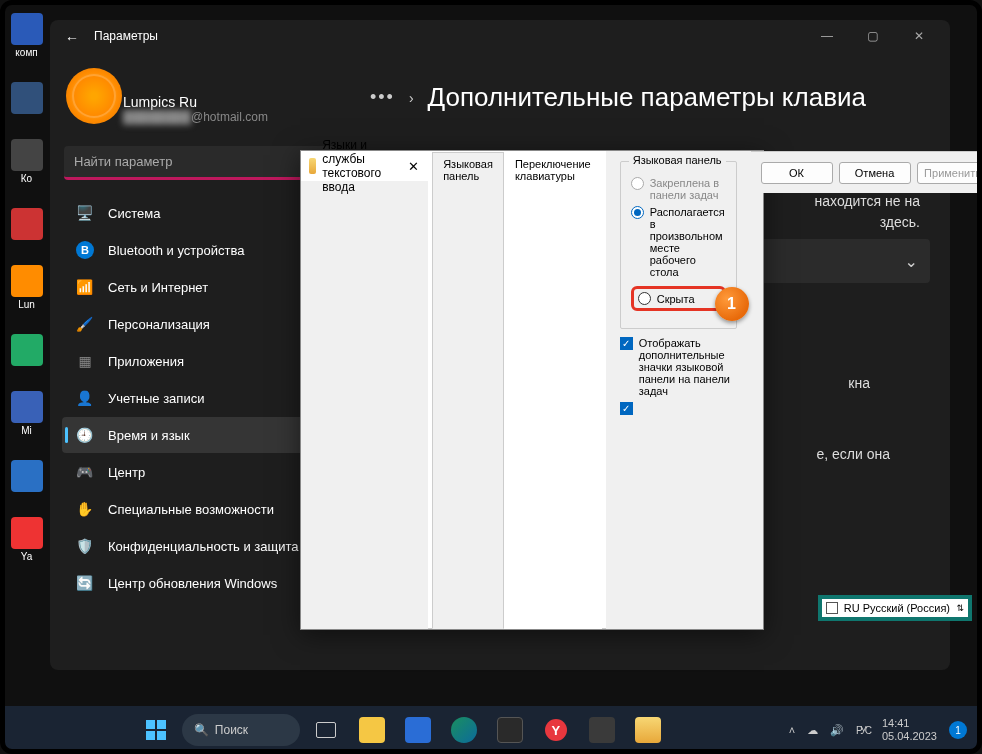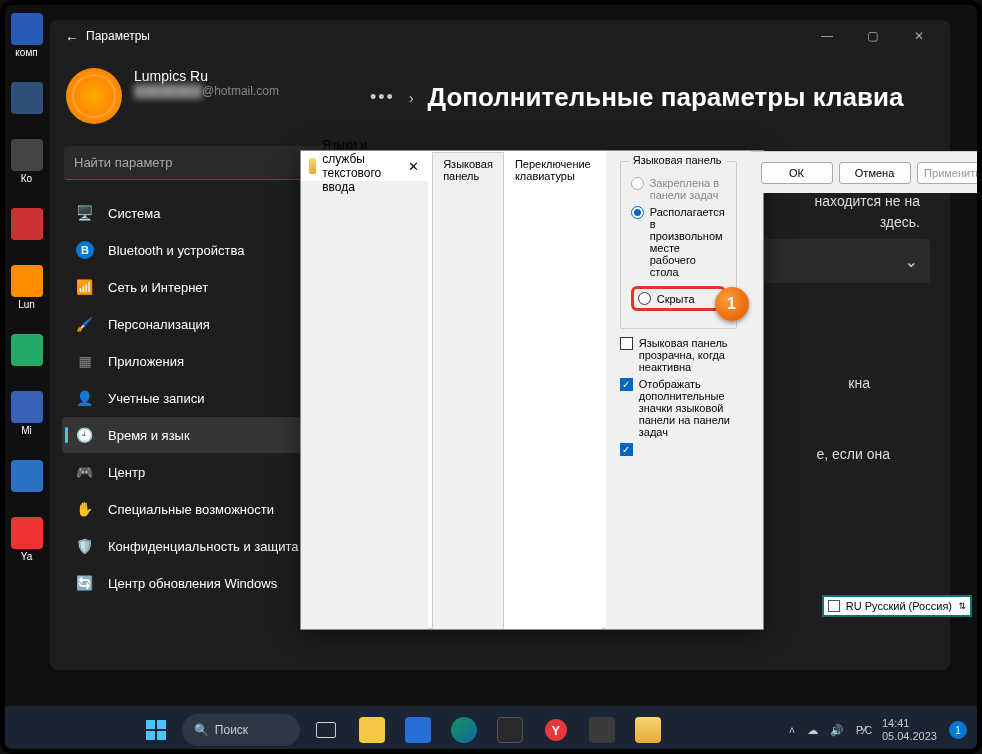--- a/index.html
+++ b/index.html
@@ -3,41 +3,41 @@
 <meta charset="utf-8">
 <style>
 *{box-sizing:border-box;margin:0;padding:0;font-family:"Segoe UI",Arial,sans-serif}
 body{width:982px;height:754px;background:#101010;position:relative;overflow:hidden}
 .desktop-icons{position:absolute;left:0;top:0;width:55px;height:100%}
 .dicon{width:45px;height:55px;display:flex;flex-direction:column;align-items:center;justify-content:center;color:#fff;font-size:10px;margin:8px 4px}
 .dicon .box{width:32px;height:32px;background:#2a5ab8;border-radius:4px;margin-bottom:2px}
 .settings-window{position:absolute;left:50px;top:20px;width:900px;height:650px;background:#1e1e1e;border-radius:8px;overflow:hidden;display:flex;flex-direction:column}
 .titlebar{height:32px;display:flex;align-items:center;padding:0 8px;color:#fff}
 .titlebar .back{width:28px;height:28px;display:flex;align-items:center;justify-content:center;font-size:14px}
-.titlebar .title{font-size:12px;}
+.titlebar .title{font-size:12px;margin-left:8px}
 .winbtns{margin-left:auto;display:flex}
 .winbtn{width:46px;height:32px;display:flex;align-items:center;justify-content:center;color:#aaa;font-size:12px}
 .body{flex:1;display:flex}
 .sidebar{width:300px;padding:10px 6px;display:flex;flex-direction:column;gap:2px}
-.profile{display:flex;align-items:flex-start;gap:12px;padding:6px 10px 16px}
+.profile{display:flex;align-items:flex-end;gap:1px;padding:6px 10px 16px}
 .avatar{width:56px;height:56px;border-radius:50%;background:radial-gradient(circle,#ffb347 30%,#ff8c00 60%,#e67300 100%);position:relative}
 .avatar::after{content:"";position:absolute;inset:6px;border-radius:50%;background:radial-gradient(ellipse at center,#ffa500 10%,#ff8c00 60%);box-shadow:inset 0 0 0 2px #fff3}
 .profile-text .name{color:#fff;font-size:14px;font-weight:500}
 .profile-text .email{color:#888;font-size:12px}
-.search{margin:4px 8px 12px;height:34px;background:#2a2a2a;border-radius:4px;display:flex;align-items:center;padding:0 10px;color:#aaa;font-size:13px;border-bottom:1px solid #be185d}
+.search{margin:4px 8px 12px;height:34px;background:#2a2a2a;border-radius:4px;display:flex;align-items:center;padding:0 10px;color:#aaa;font-size:13px;border-bottom:3px solid #be185d}
 .search .sicon{margin-left:auto}
 .navitem{display:flex;align-items:center;gap:14px;padding:9px 14px;color:#fff;font-size:13px;border-radius:4px;margin:1px 6px}
 .navitem.active{background:#353535}
 .navitem.active::before{content:"";width:3px;height:16px;background:#4cc2ff;border-radius:2px;margin-left:-11px;margin-right:-6px}
 .nicon{width:18px;height:18px;display:flex;align-items:center;justify-content:center;font-size:14px}
 .main{flex:1;padding:10px 20px;color:#fff;position:relative}
 .main-header{display:flex;align-items:center;gap:14px;margin:20px 0 18px}
 .dots{font-size:18px;letter-spacing:2px;color:#ccc}
 .chev{font-size:14px;color:#ccc}
-.main-title{font-size:26px;font-weight:700}
+.main-title{font-size:26px;font-weight:400}
 .info-text{font-size:14px;color:#ddd;line-height:1.5}
 .card{background:#2b2b2b;border-radius:4px;padding:12px;margin:10px 0;display:flex;align-items:center}
 .card .cchev{margin-left:auto;color:#ccc}
 .help{display:flex;align-items:center;gap:8px;color:#4cc2ff;font-size:13px;margin-top:12px;margin-left:70px}
 .dialog{position:absolute;left:300px;top:150px;width:464px;height:480px;background:#f0f0f0;border:1px solid #888;box-shadow:0 5px 25px rgba(0,0,0,0.5);display:flex;flex-direction:row;font-size:12px;color:#000}
 .dlg-title{height:30px;display:flex;align-items:center;padding:0 8px;background:#fff}
 .dlg-title .dicon2{width:16px;height:16px;background:linear-gradient(#f7d774,#e8a83a);border-radius:2px;margin-right:6px}
 .dlg-close{margin-left:auto;width:30px;text-align:center;font-size:13px}
 .tabs{display:flex;background:#fff;border-bottom:1px solid #ccc;padding:0 4px}
 .tab{padding:5px 10px;font-size:11px;border:1px solid transparent;position:relative;top:1px;background:#f0f0f0}
@@ -51,21 +51,21 @@
 .radio.checked{border-color:#0067c0}
 .radio.checked::after{content:"";width:7px;height:7px;background:#0067c0;border-radius:50%}
 .radio.disabled{border-color:#aaa}
 .highlight{border:3px solid #e53424;border-radius:6px;padding:3px 28px 3px 4px;display:inline-flex;align-items:center;gap:6px;position:relative}
 .marker{position:absolute;right:-26px;top:-2px;width:34px;height:34px;border-radius:50%;background:radial-gradient(circle at 35% 35%,#ff9a3a,#e86a0a 70%);display:flex;align-items:center;justify-content:center;color:#fff;font-weight:bold;font-size:16px;box-shadow:0 2px 4px rgba(0,0,0,0.4)}
 .check{width:13px;height:13px;border:1px solid #333;background:#fff;flex-shrink:0;display:flex;align-items:center;justify-content:center;font-size:10px;color:#fff}
 .check.checked{background:#0067c0;border-color:#0067c0}
 .dlg-buttons{height:42px;border-top:1px solid #ccc;display:flex;align-items:center;justify-content:flex-end;gap:6px;padding:0 10px;background:#f0f0f0}
 .dlg-btn{min-width:72px;height:22px;border:1px solid #aaa;background:#fdfdfd;border-radius:3px;font-size:11px;display:flex;align-items:center;justify-content:center}
 .dlg-btn.disabled{color:#999}
-.lang-indicator{position:absolute;right:10px;top:595px;background:#fff;border:2px solid #0f766e;padding:3px 18px 3px 22px;font-size:11px;color:#000;display:flex;align-items:center;gap:4px}
+.lang-indicator{position:absolute;right:10px;top:595px;background:#fff;border:4px solid #0f766e;padding:3px 18px 3px 22px;font-size:11px;color:#000;display:flex;align-items:center;gap:4px}
 .lang-indicator::before{content:"";width:10px;height:10px;border:1px solid #555;position:absolute;left:4px}
 .lang-indicator::after{content:"⇅";position:absolute;right:4px;font-size:9px}
 .taskbar{position:absolute;bottom:0;left:5px;right:5px;height:48px;background:#1a2433;display:flex;align-items:center;padding:0 10px;border-radius:0 0 10px 10px}
 .tb-center{display:flex;align-items:center;gap:6px;margin:0 auto}
 .tb-item{width:40px;height:40px;display:flex;align-items:center;justify-content:center;border-radius:4px}
 .tb-search{width:118px;height:32px;background:#2c3846;border-radius:16px;display:flex;align-items:center;gap:6px;padding:0 12px;color:#ccc;font-size:12px}
 .tb-icon{width:26px;height:26px;border-radius:4px}
 .tb-right{display:flex;align-items:center;gap:12px;color:#ccc;font-size:11px}
 .tb-time{text-align:left;line-height:1.2}
 .frame{position:absolute;inset:0;border:5px solid #000;border-radius:12px;pointer-events:none}
@@ -228,24 +228,20 @@
       </div>
       <div class="radio-row" style="margin-top:8px">
         <div class="highlight">
           <div class="radio"></div>
           <span>Скрыта</span>
           <div class="marker">1</div>
         </div>
       </div>
     </div>
     <div class="check-row">
-      <div class="check"></div>
-      <span>Языковая панель прозрачна, когда неактивна</span>
-    </div>
-    <div class="check-row">
       <div class="check checked">✓</div>
       <span>Отображать дополнительные значки языковой панели на панели задач</span>
     </div>
     <div class="check-row">
       <div class="check checked">✓</div>
     </div>
   </div>
   <div class="dlg-buttons">
     <div class="dlg-btn">ОК</div>
     <div class="dlg-btn">Отмена</div>

